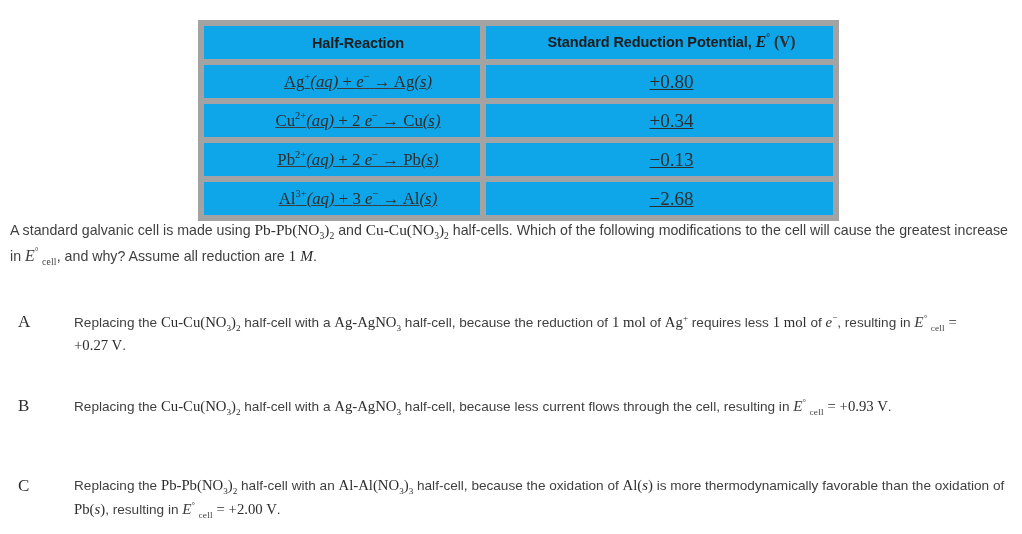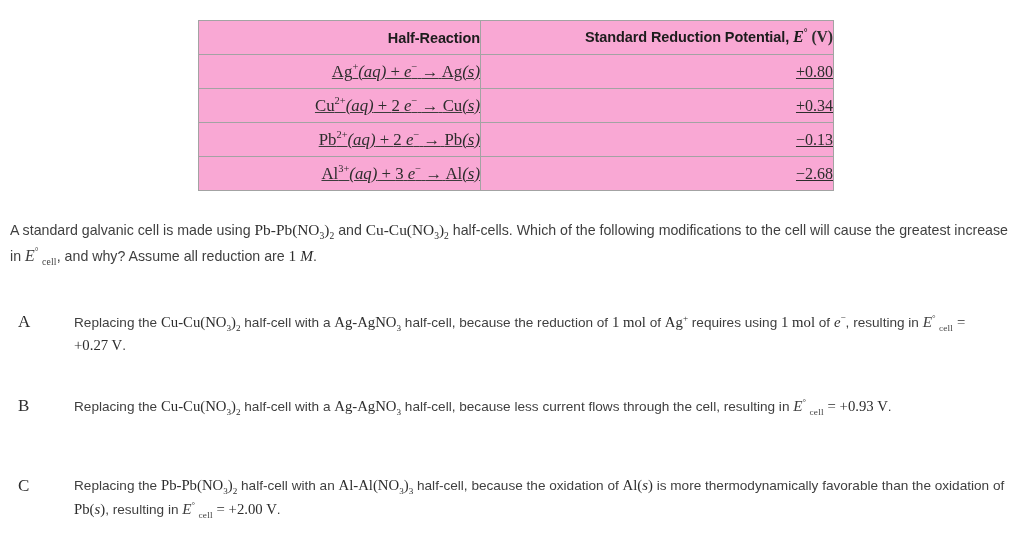--- a/index.html
+++ b/index.html
@@ -57,25 +57,25 @@
     left: 198px;
     top: 20px;
     width: 635px;
   }
   table.redox {
     border-collapse: collapse;
     width: 100%;
     table-layout: fixed;
   }
   table.redox td, table.redox th {
-    border: 1px solid #a3a3a3;
-    background: #f9a8d4;
+    border: 6px solid #a3a3a3;
+    background: #0ea5e9;
     height: 33px;
     padding: 0 0 0 32px;
-    text-align: right;
+    text-align: center;
     vertical-align: middle;
   }
   table.redox th {
     font-family: "Liberation Sans", sans-serif;
     font-weight: bold;
     font-size: 14.5px;
     color: #1c1c1c;
     letter-spacing: -0.1px;
   }
   table.redox th.col2, table.redox td.col2 {
@@ -84,21 +84,21 @@
   }
   table.redox td {
     font-size: 15.5px;
     text-decoration: underline;
   }
   table.redox td.rxn {
     padding-left: 32px;
   }
   table.redox td.val {
     font-family: "Liberation Serif", serif;
-    font-size: 16px;
+    font-size: 19px;
     color: #2d2d2d;
   }
   col.c1 { width: 282px; }
   col.c2 { width: 353px; }
 
   
   .prompt {
     position: absolute;
     left: 10px;
     top: 217px;
@@ -184,21 +184,21 @@
   <div class="letter">A</div>
   <div class="body">
     <span>Replacing the</span>
     <span class="m">Cu-Cu(NO<sub>3</sub>)<sub>2</sub></span>
     <span>half-cell with a</span>
     <span class="m">Ag-AgNO<sub>3</sub></span>
     <span>half-cell, because the reduction of</span>
     <span class="m">1 mol</span>
     <span>of</span>
     <span class="m">Ag<sup>+</sup></span>
-    <span>requires using</span>
+    <span>requires less</span>
     <span class="m">1 mol</span>
     <span>of</span>
     <span class="m"><span class="it">e</span><sup>−</sup></span><span>, resulting in</span>
     <span class="ecell"><span class="e">E</span><span class="deg">°</span>&nbsp;<span class="sb">cell</span></span>
     <span class="m">=</span>
     <span class="m">+0.27 V</span><span>.</span>
   </div>
 </div>
 
 <div class="choice choice-b">

